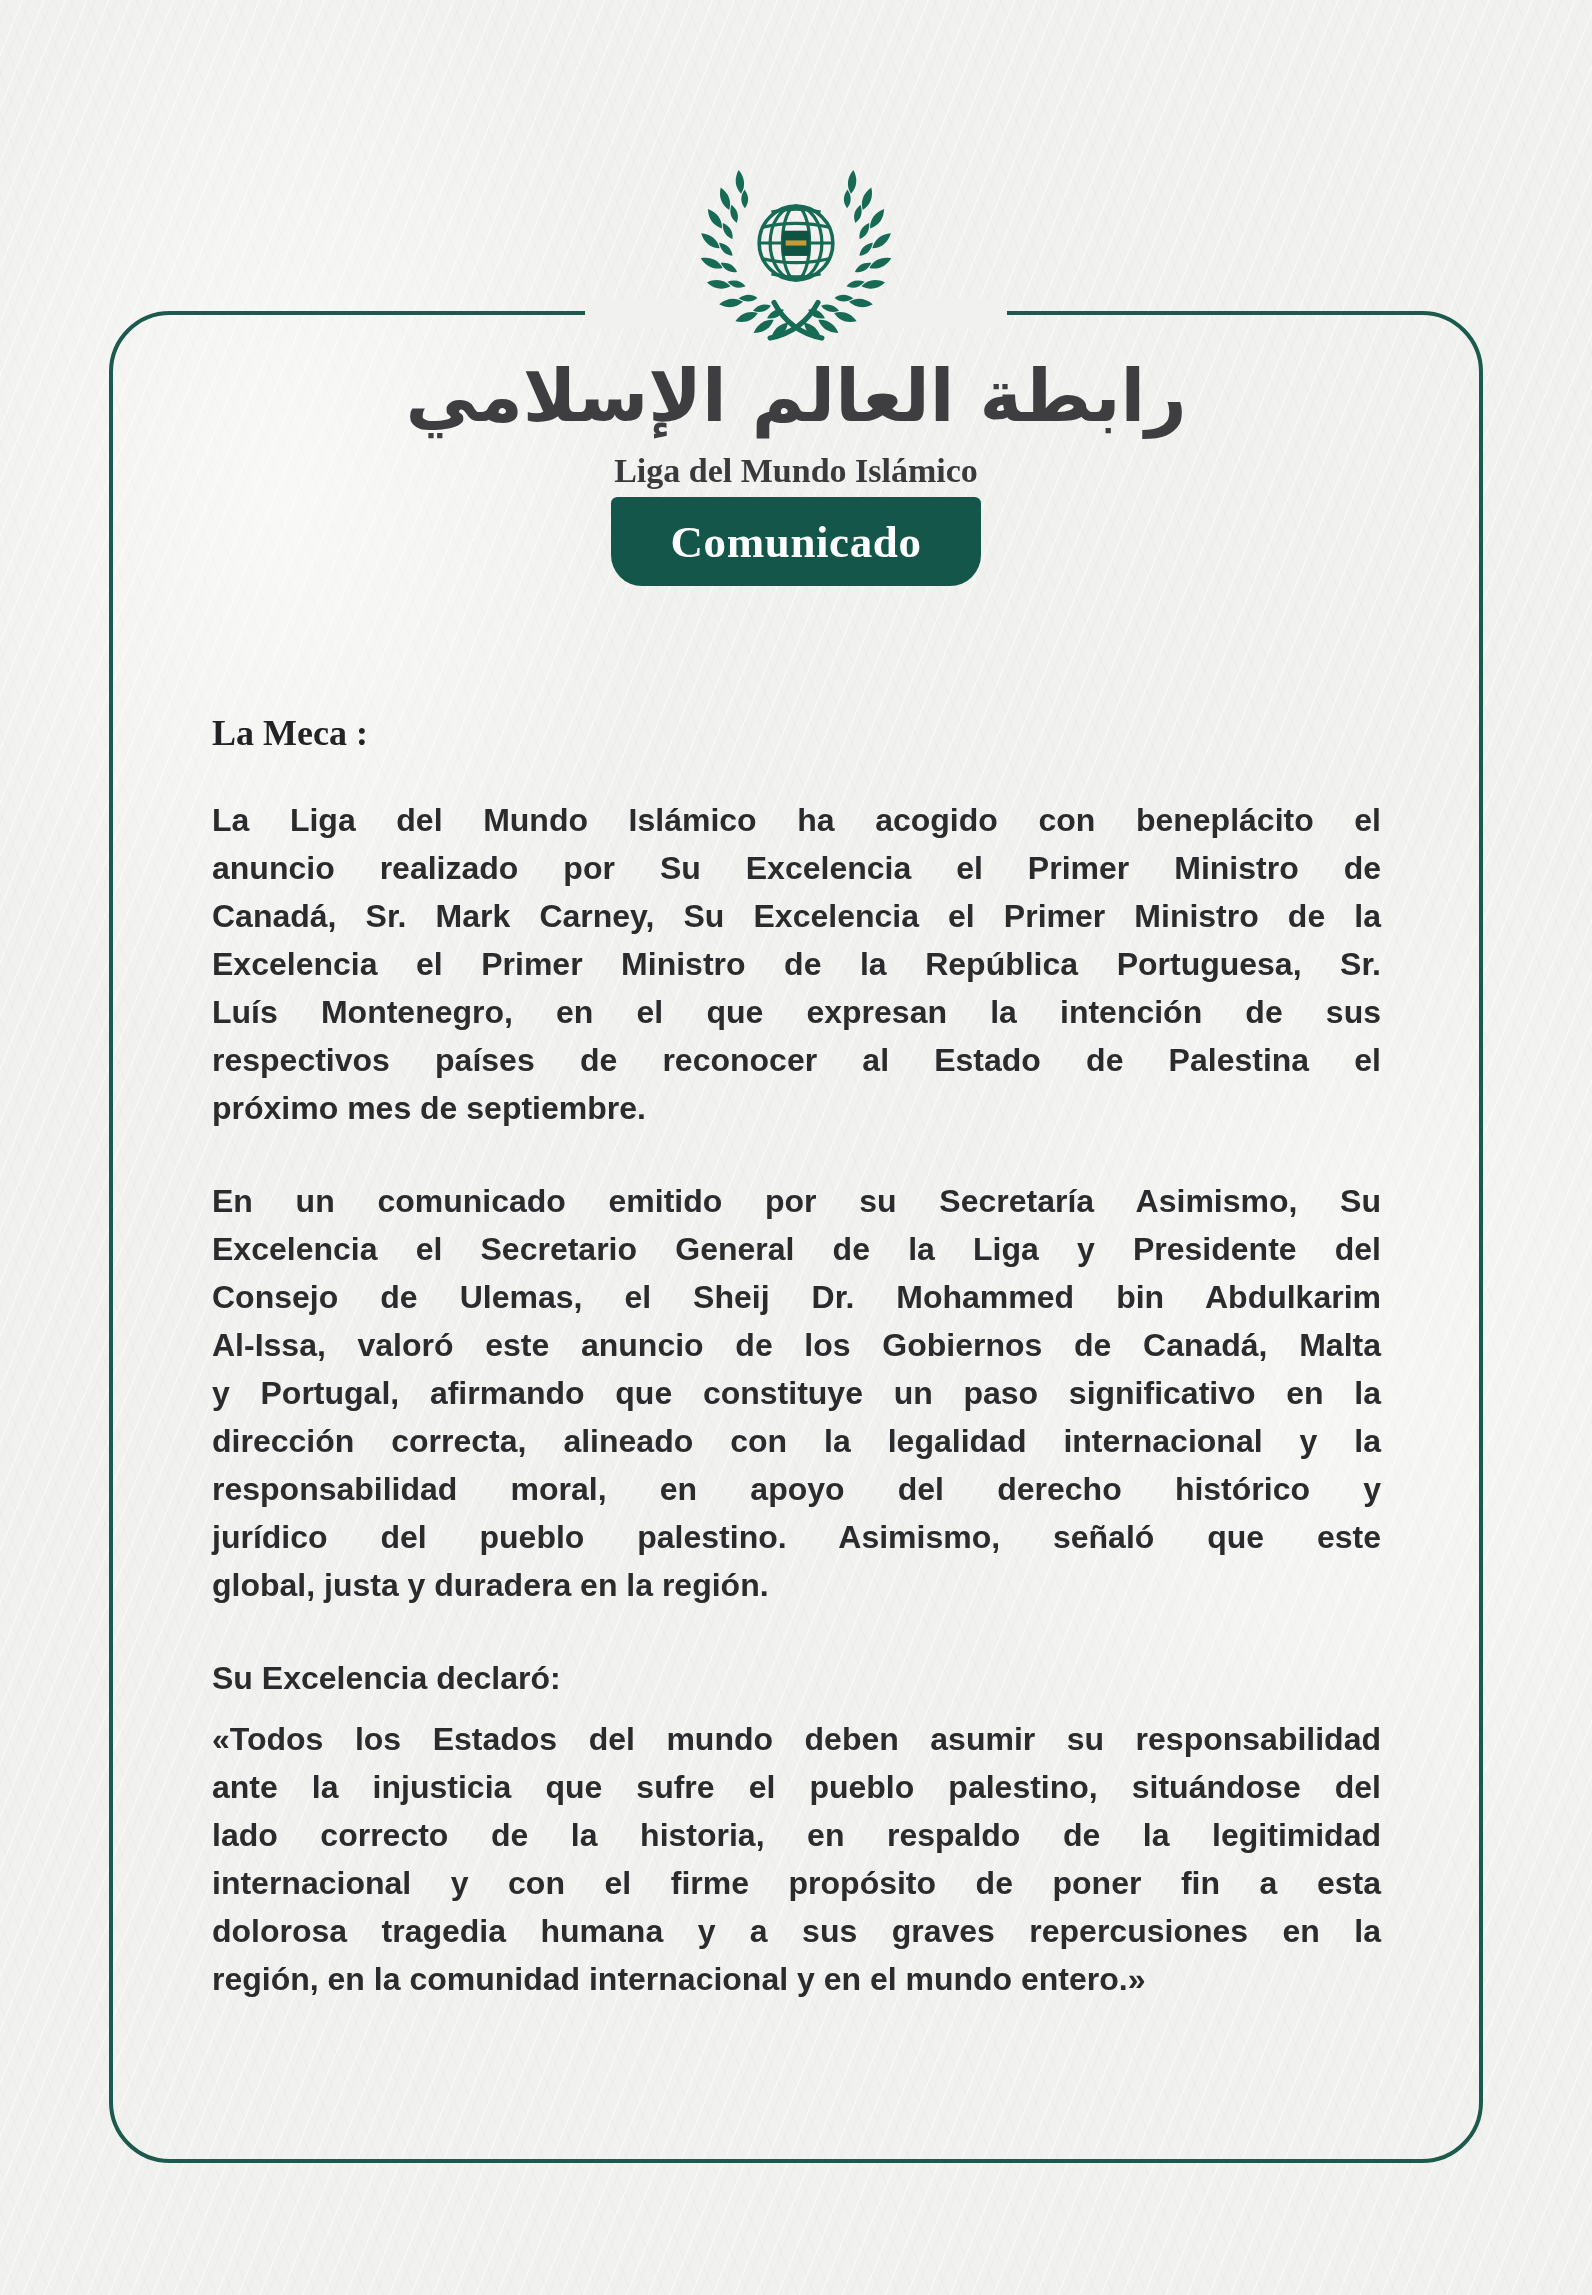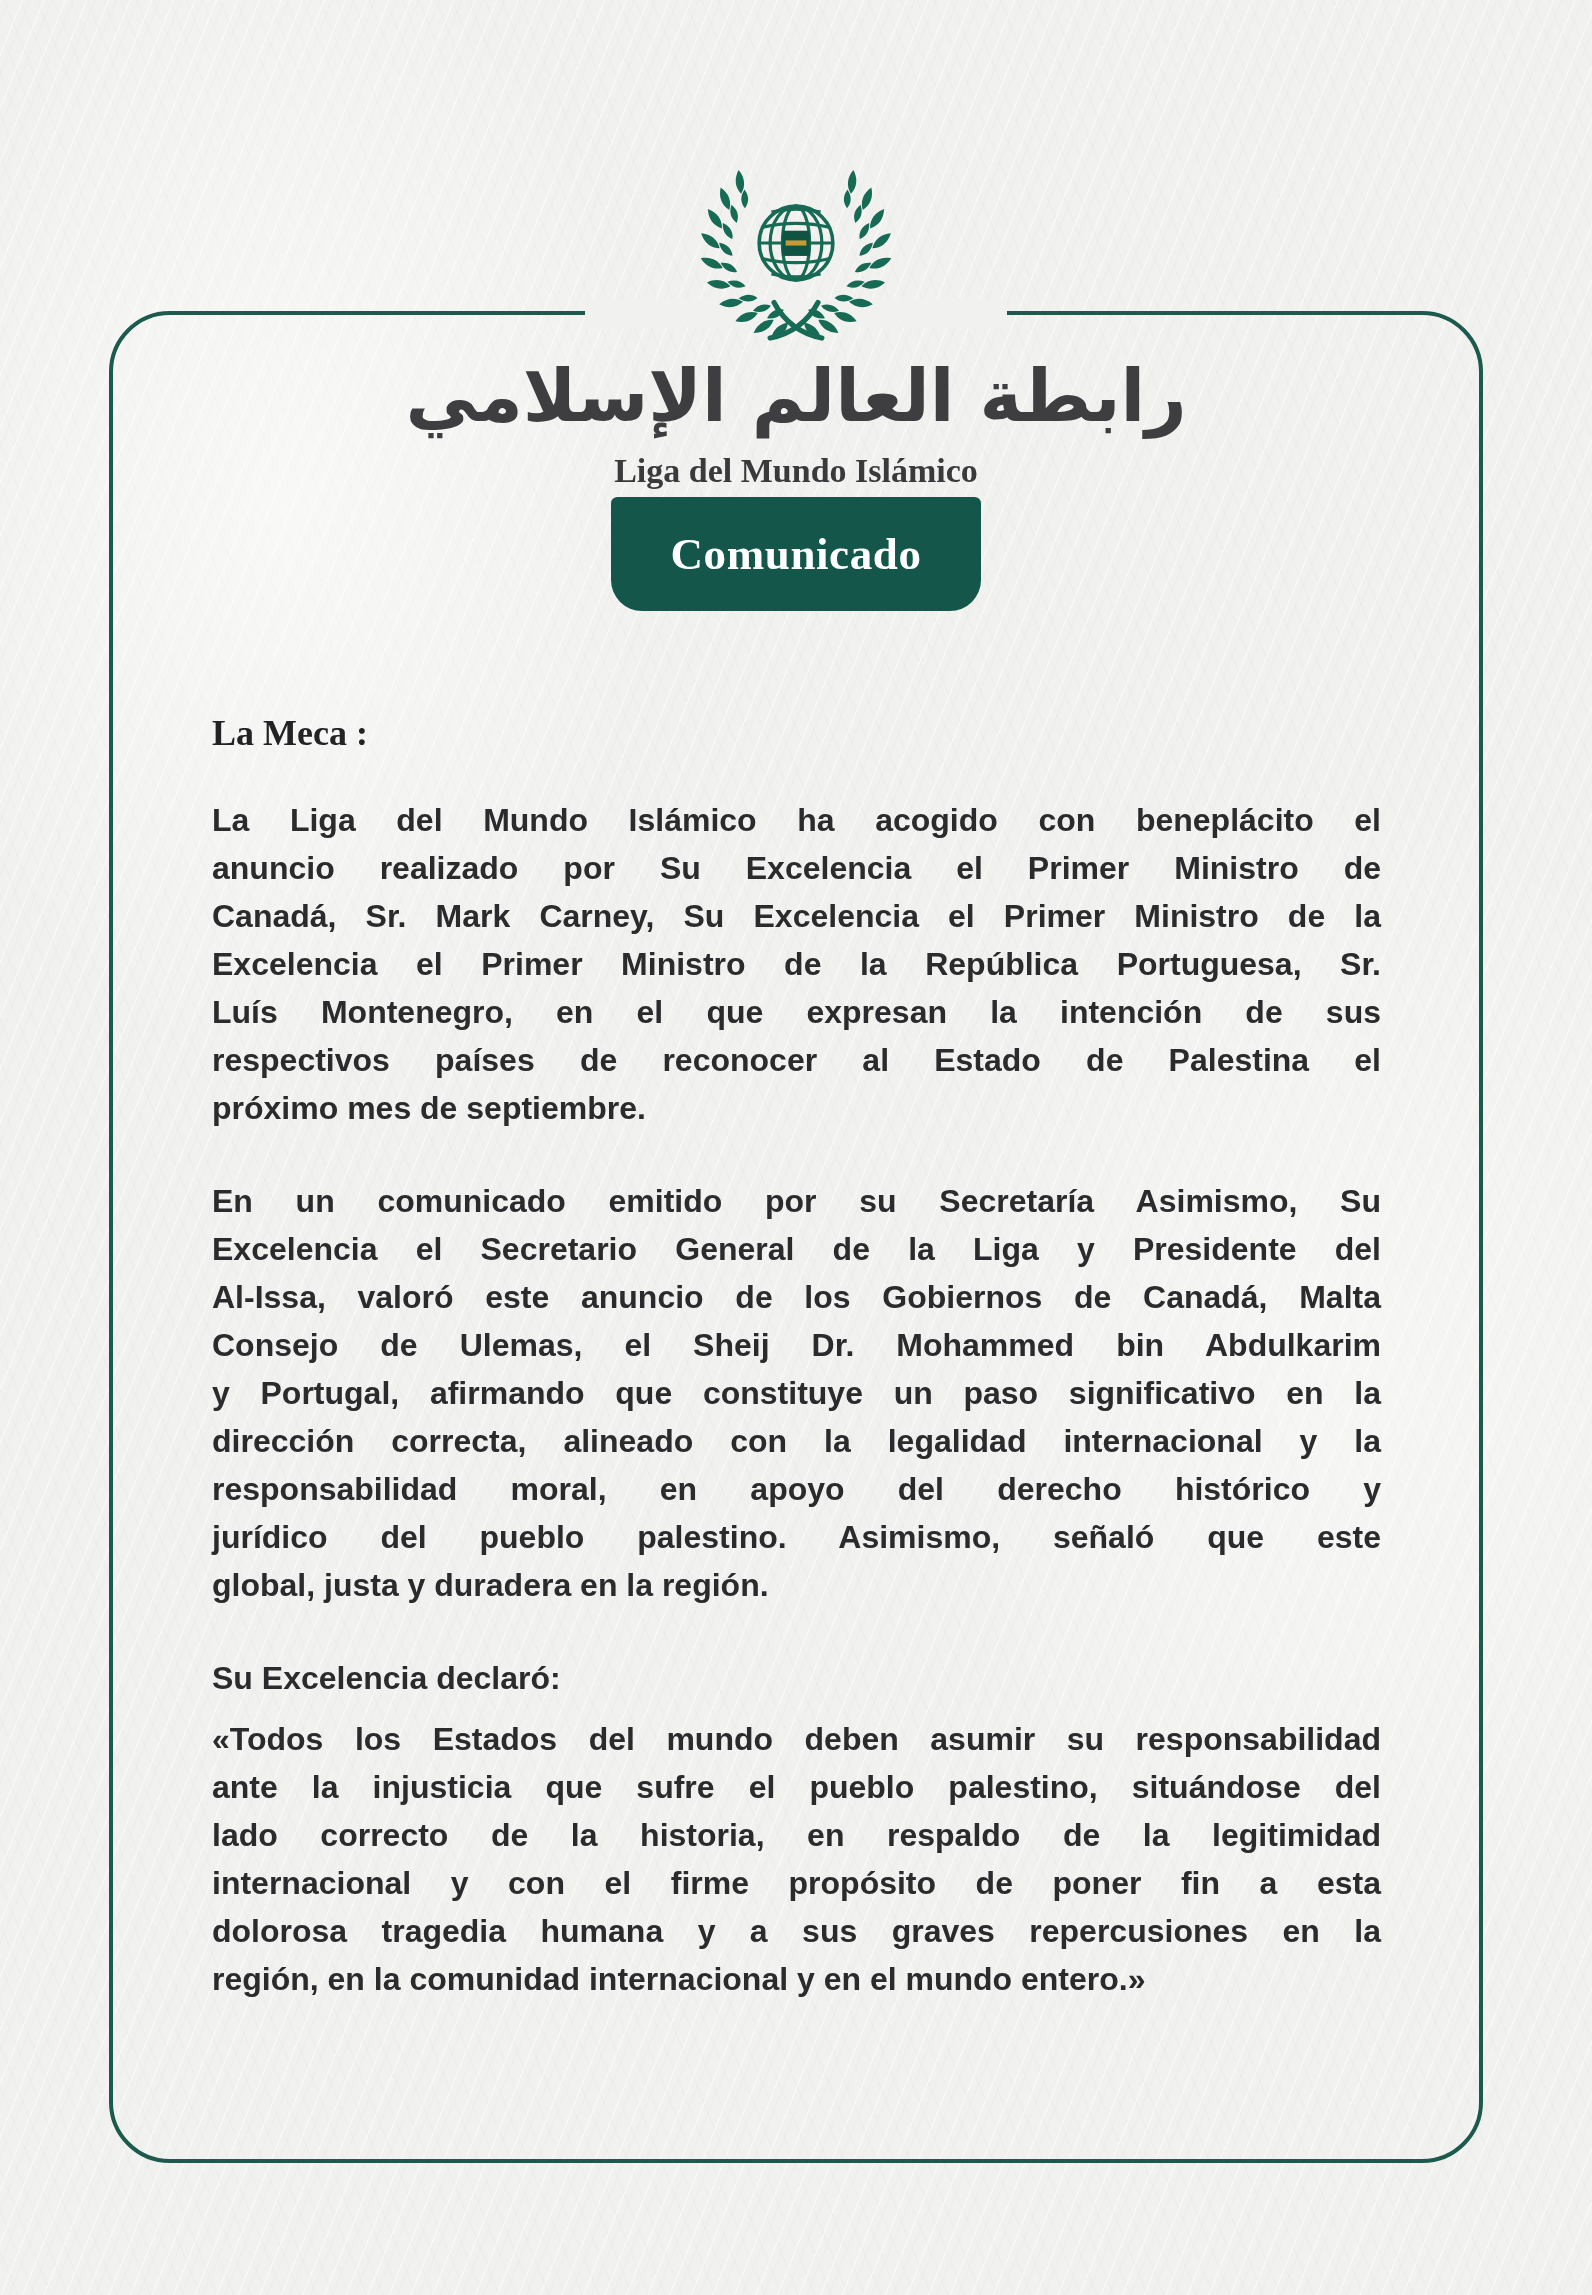--- a/index.html
+++ b/index.html
@@ -53,21 +53,21 @@
     left:0;right:0;top:451px;
     text-align:center;
     font-family:"Liberation Serif",serif;
     font-weight:bold;
     font-size:34px;line-height:39px;
     color:#3a3a3c;
   }
   .banner{
     position:absolute;z-index:3;
     left:50%;transform:translateX(-50%);
-    top:497px;width:370px;height:114px;
+    top:497px;width:370px;height:89px;
     background:var(--banner-green,#14574a);
     border-radius:6.4px 6.4px 31px 31px;
     display:flex;align-items:center;justify-content:center;
   }
   .banner span{
     font-family:"Liberation Serif",serif;
     font-weight:bold;
     font-size:45px;
     letter-spacing:0.6px;
     color:#ffffff;
@@ -186,22 +186,22 @@
           <div class="line">anuncio realizado por Su Excelencia el Primer Ministro de</div>
           <div class="line">Canadá, Sr. Mark Carney, Su Excelencia el Primer Ministro de la</div>
           <div class="line">Excelencia el Primer Ministro de la República Portuguesa, Sr.</div>
           <div class="line">Luís Montenegro, en el que expresan la intención de sus</div>
           <div class="line">respectivos países de reconocer al Estado de Palestina el</div>
           <div class="line last">próximo mes de septiembre.</div>
         </div>
         <div class="para">
           <div class="line">En un comunicado emitido por su Secretaría Asimismo, Su</div>
           <div class="line">Excelencia el Secretario General de la Liga y Presidente del</div>
+          <div class="line">Consejo de Ulemas, el Sheij Dr. Mohammed bin Abdulkarim</div>
           <div class="line">Al-Issa, valoró este anuncio de los Gobiernos de Canadá, Malta</div>
-          <div class="line">Consejo de Ulemas, el Sheij Dr. Mohammed bin Abdulkarim</div>
           <div class="line">y Portugal, afirmando que constituye un paso significativo en la</div>
           <div class="line">dirección correcta, alineado con la legalidad internacional y la</div>
           <div class="line">responsabilidad moral, en apoyo del derecho histórico y</div>
           <div class="line">jurídico del pueblo palestino. Asimismo, señaló que este</div>
           <div class="line last">global, justa y duradera en la región.</div>
         </div>
         <div class="para tight">
           <div class="line last">Su Excelencia declaró:</div>
         </div>
         <div class="para">

